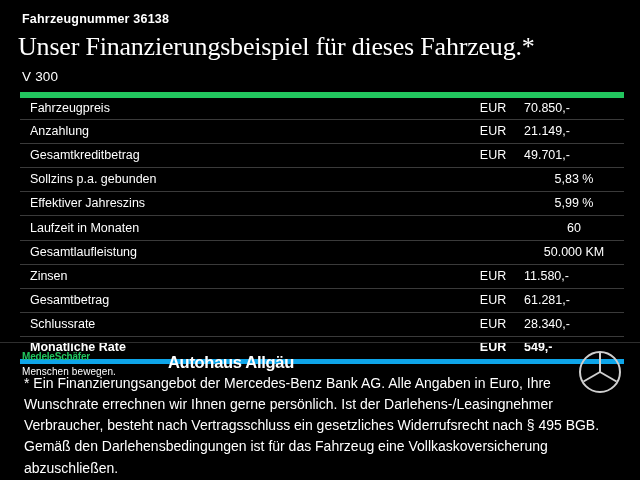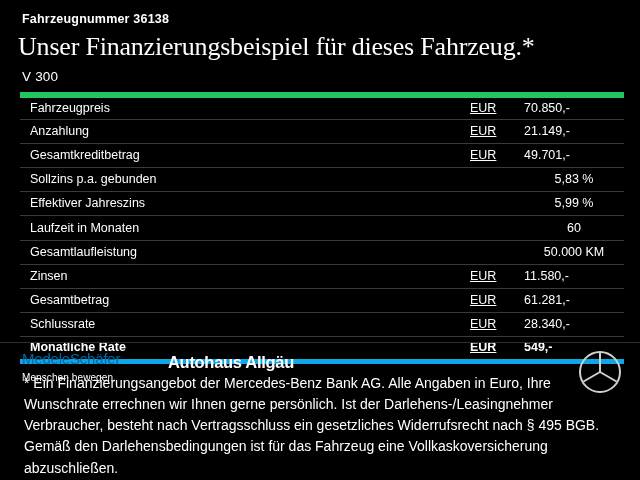--- a/index.html
+++ b/index.html
@@ -61,25 +61,24 @@
   }
   .table tr:first-child td {
     border-top: 6px solid #22c55e;
   }
   td.label {
     padding-left: 10px;
     text-align: left;
     white-space: nowrap;
   }
   td.cur {
-    text-align: left;
+    text-align: center;
     width: 46px;
     padding-right: 8px;
     white-space: nowrap;
-    text-decoration: underline;
   }
   td.val {
     text-align: left;
     width: 92px;
     padding-right: 8px;
     white-space: nowrap;
   }
   td.val.center {
     text-align: center;
     padding-right: 0;
@@ -104,24 +103,24 @@
     height: 58px;
     border-top: 1px solid #2e2e2e;
     box-sizing: border-box;
   }
   .brand-left {
     position: absolute;
     left: 22px;
     top: 8px;
   }
   .brand-name {
-    font-size: 15px;
-    font-weight: normal;
+    font-size: 10px;
+    font-weight: bold;
     letter-spacing: -0.2px;
-    color: #0369a1;
+    color: #22c55e;
     line-height: 1.1;
   }
   .brand-tagline {
     font-size: 10px;
     color: #ffffff;
     margin-top: 4px;
     letter-spacing: 0.1px;
   }
   .brand-mid {
     position: absolute;

